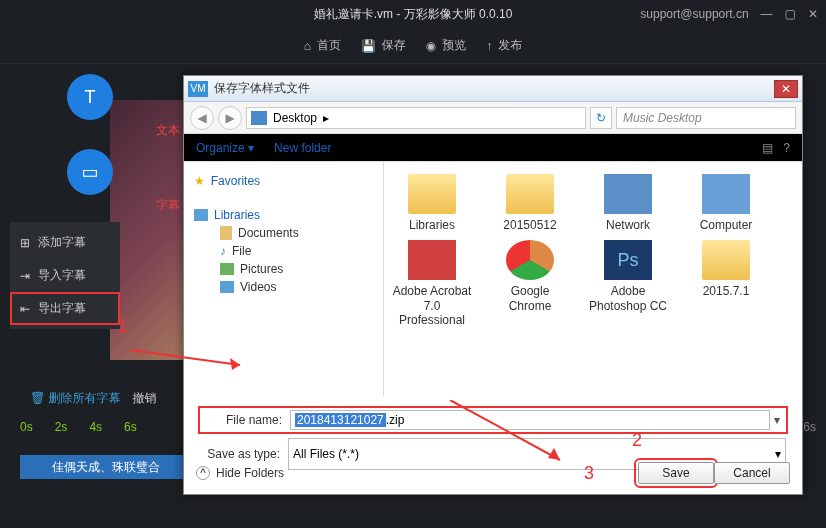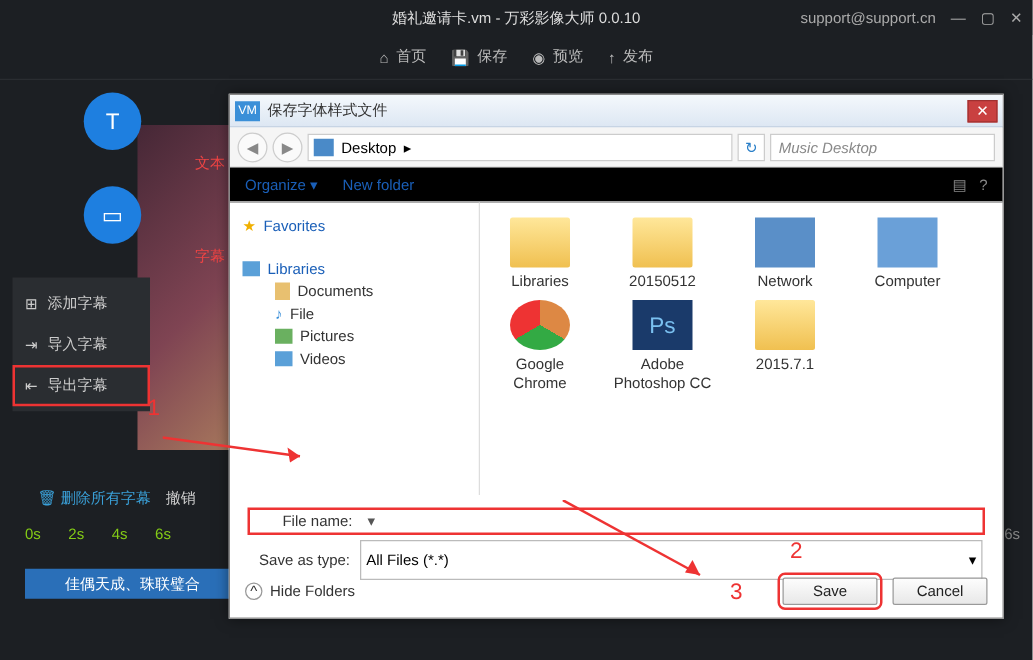--- a/index.html
+++ b/index.html
@@ -53,21 +53,21 @@
 .flabel{line-height:1.2}
 .dlg-fields{padding:6px 16px}
 .frow{display:flex;align-items:center;margin:6px 0}
 .frow label{width:80px;text-align:right;margin-right:8px;color:#333}
 .finput{flex:1;height:20px;border:1px solid #bbb;background:#fff;padding:0 4px;display:flex;align-items:center}
 .finput .sel{background:#3a7fd8;color:#fff;padding:0 2px}
 .fselect{flex:1;height:32px;border:1px solid #bbb;background:#fff;padding:0 4px;display:flex;align-items:center;justify-content:space-between}
 .frow.boxed{outline:2px solid #e33;padding:2px}
 .dlg-footer{position:absolute;bottom:10px;left:12px;right:12px;display:flex;align-items:center}
 .dlg-footer .hide{display:flex;align-items:center;gap:6px;color:#333}
-.dlg-footer .btns{margin-left:auto;display:flex;gap:12px}
+.dlg-footer .btns{margin-left:auto;display:flex;gap:0}
 .btn{width:76px;height:22px;border:1px solid #999;background:linear-gradient(#fdfdfd,#e8e8e8);display:flex;align-items:center;justify-content:center;color:#222;border-radius:2px}
 .btn.boxed{outline:2px solid #e33;outline-offset:2px}
 .arrow{position:absolute;pointer-events:none}
 .canvas-bg{position:absolute;left:110px;top:100px;width:130px;height:260px;background:linear-gradient(135deg,#4a2838,#8a4858,#c89868);opacity:0.9}
 </style>
 </head>
 <body>
 
 <div class="titlebar">
   <span class="title">婚礼邀请卡.vm - 万彩影像大师 0.0.10</span>
@@ -201,36 +201,44 @@
         </div>
       <div class="fitem">
           <div class="fico" style="background:#5a8fc8"></div>
           <div class="flabel">Network</div>
         </div>
       <div class="fitem">
           <div class="fico" style="background:#6aa0d8"></div>
           <div class="flabel">Computer</div>
         </div>
       <div class="fitem">
+          <div class="fico" style="background:#d04040"></div>
+          <div class="flabel">Adobe Acrobat 7.0 Professional</div>
+        </div>
+      <div class="fitem">
           <div class="fico" style="border-radius:50%;background:conic-gradient(#d84 0 120deg,#3a4 120deg 240deg,#e33 240deg 360deg)"></div>
           <div class="flabel">Google Chrome</div>
         </div>
       <div class="fitem">
           <div class="fico" style="background:#1a3a6a;color:#7ac0f0;font-size:18px">Ps</div>
           <div class="flabel">Adobe Photoshop CC</div>
         </div>
       <div class="fitem">
           <div class="fico folder"></div>
           <div class="flabel">2015.7.1</div>
         </div>
     </div>
   </div>
   <div class="dlg-fields">
     <div class="frow boxed">
       <label>File name:</label>
+      <div class="finput">
+          <span class="sel">2018413121027</span>
+          <span>.zip</span>
+        </div>
       <span style="width:14px;text-align:center;color:#555">▾</span>
     </div>
     <span class="redlabel" style="left:448px;top:354px">2</span>
     <div class="frow">
       <label>Save as type:</label>
       <div class="fselect">
           <span>All Files (*.*)</span>
           <span>▾</span>
         </div>
     </div>

